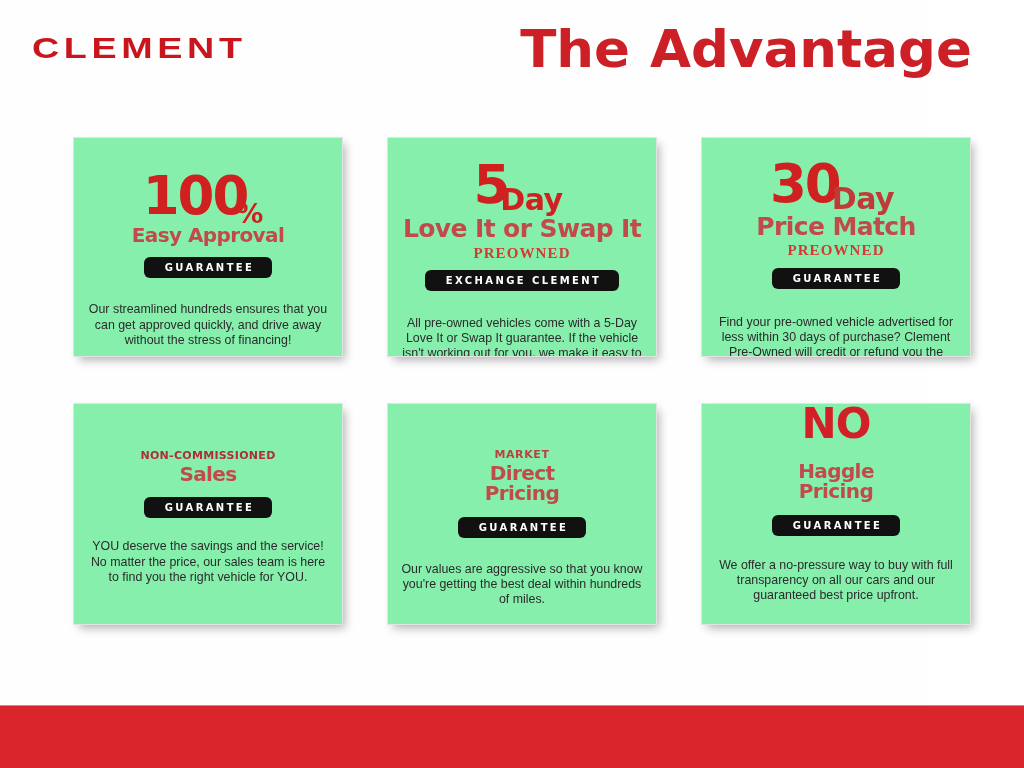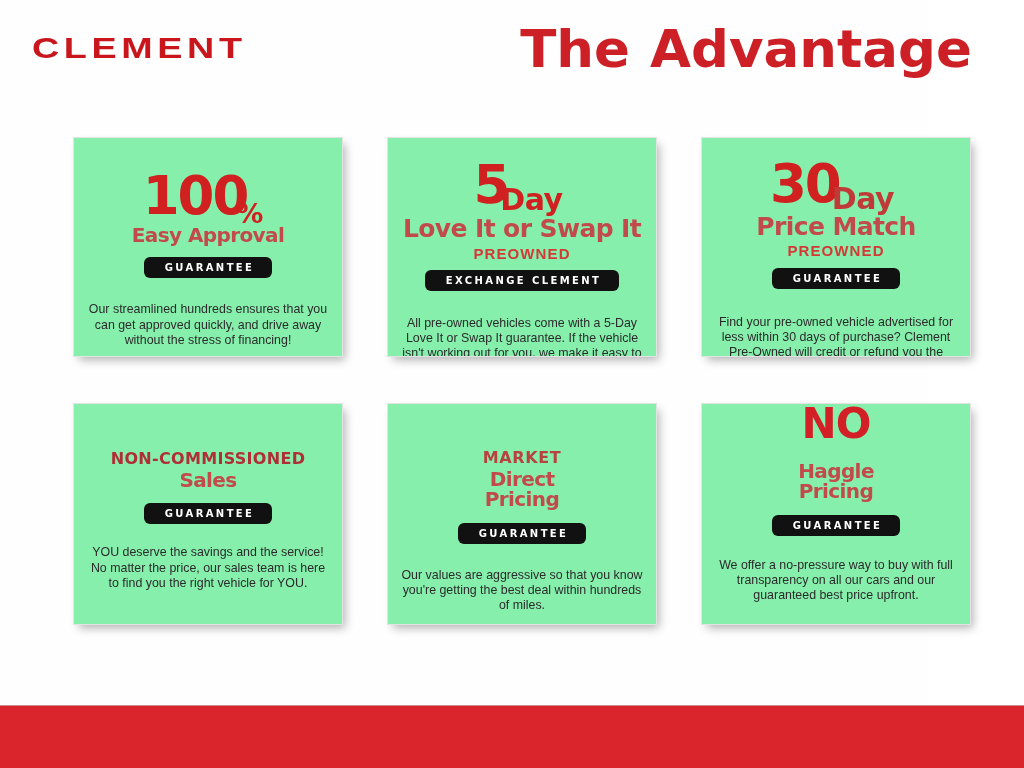--- a/index.html
+++ b/index.html
@@ -110,29 +110,29 @@
     letter-spacing:-0.6px;
     line-height:1.02;
     text-align:center;
     white-space:nowrap;
   }
   .sub-big.tight { font-size:25px; }
 
   .eyebrow {
     font-family:"DejaVu Sans", sans-serif;
     font-weight:bold;
-    font-size:16px;
+    font-size:11px;
     color:#b8423f;
     letter-spacing:0.6px;
     text-align:center;
   }
   .eyebrow.strong { color:#b02e36; letter-spacing:0.3px; }
 
   .preowned {
-    font-family:Liberation Sans, sans-serif;
+    font-family:Liberation Serif, serif;
     font-weight:bold;
     font-size:15px;
     color:#d33a36;
     letter-spacing:1.1px;
     text-align:center;
   }
 
   .pill {
     background:#111111;
     color:#ffffff;

